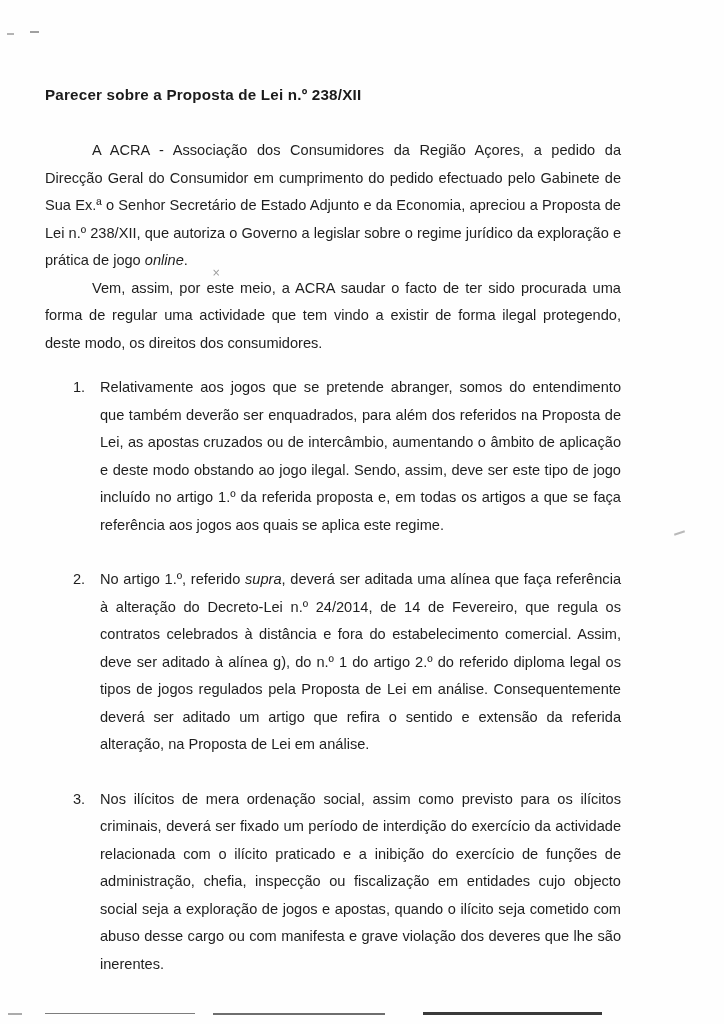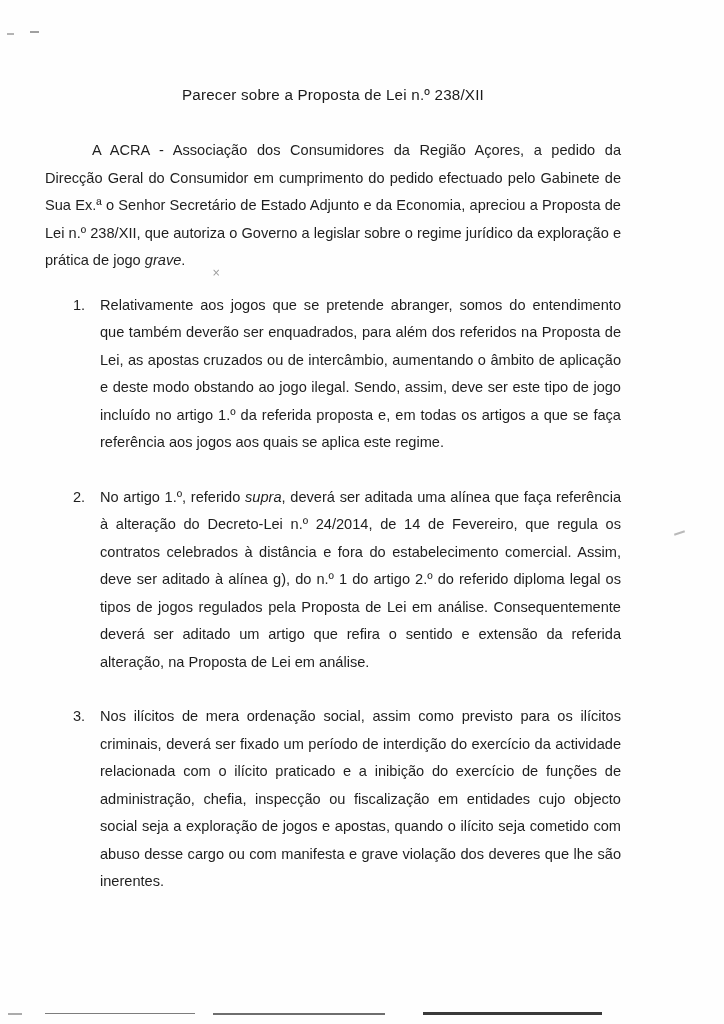--- a/index.html
+++ b/index.html
@@ -21,23 +21,23 @@
   }
   .content {
     position: absolute;
     left: 45px;
     top: 0;
     width: 576px;
   }
   .doc-title {
     margin: 0;
     padding-top: 86px;
-    text-align: center;
+    text-align: left;
     font-size: 15.2px;
-    font-weight: normal;
+    font-weight: bold;
     color: #1b1b1b;
     letter-spacing: 0.2px;
   }
   .doc-body {
     margin-top: 34px;
     font-size: 14.6px;
     line-height: 27.5px;
     text-align: justify;
     color: #1e1e1e;
   }
@@ -98,21 +98,22 @@
   <div class="artifact mark-top-b"></div>
   <div class="artifact mark-mid">×</div>
   <div class="artifact mark-right"></div>
 
   <div class="content">
 
     <h1 class="doc-title">Parecer sobre a Proposta de Lei n.º 238/XII</h1>
 
     <div class="doc-body">
 
-      <p><span>A ACRA - Associação dos Consumidores da Região Açores, a pedido da Direcção Geral do Consumidor em cumprimento do pedido efectuado pelo Gabinete de Sua Ex.ª o Senhor Secretário de Estado Adjunto e da Economia, apreciou a Proposta de Lei n.º 238/XII, que autoriza o Governo a legislar sobre o regime jurídico da exploração e prática de jogo </span><em>grave</em><span>.</span></p>
+      <p><span>A ACRA - Associação dos Consumidores da Região Açores, a pedido da Direcção Geral do Consumidor em cumprimento do pedido efectuado pelo Gabinete de Sua Ex.ª o Senhor Secretário de Estado Adjunto e da Economia, apreciou a Proposta de Lei n.º 238/XII, que autoriza o Governo a legislar sobre o regime jurídico da exploração e prática de jogo </span><em>online</em><span>.</span></p>
+      <p><span>Vem, assim, por este meio, a ACRA saudar o facto de ter sido procurada uma forma de regular uma actividade que tem vindo a existir de forma ilegal protegendo, deste modo, os direitos dos consumidores.</span></p>
 
       <div class="num-list">
 
         <div class="list-item">
           <span class="num">1.</span>
           <span class="item-text"><span>Relativamente aos jogos que se pretende abranger, somos do entendimento que também deverão ser enquadrados, para além dos referidos na Proposta de Lei, as apostas cruzados ou de intercâmbio, aumentando o âmbito de aplicação e deste modo obstando ao jogo ilegal. Sendo, assim, deve ser este tipo de jogo incluído no artigo 1.º da referida proposta e, em todas os artigos a que se faça referência aos jogos aos quais se aplica este regime.</span></span>
         </div>
 
         <div class="list-item">
           <span class="num">2.</span>

